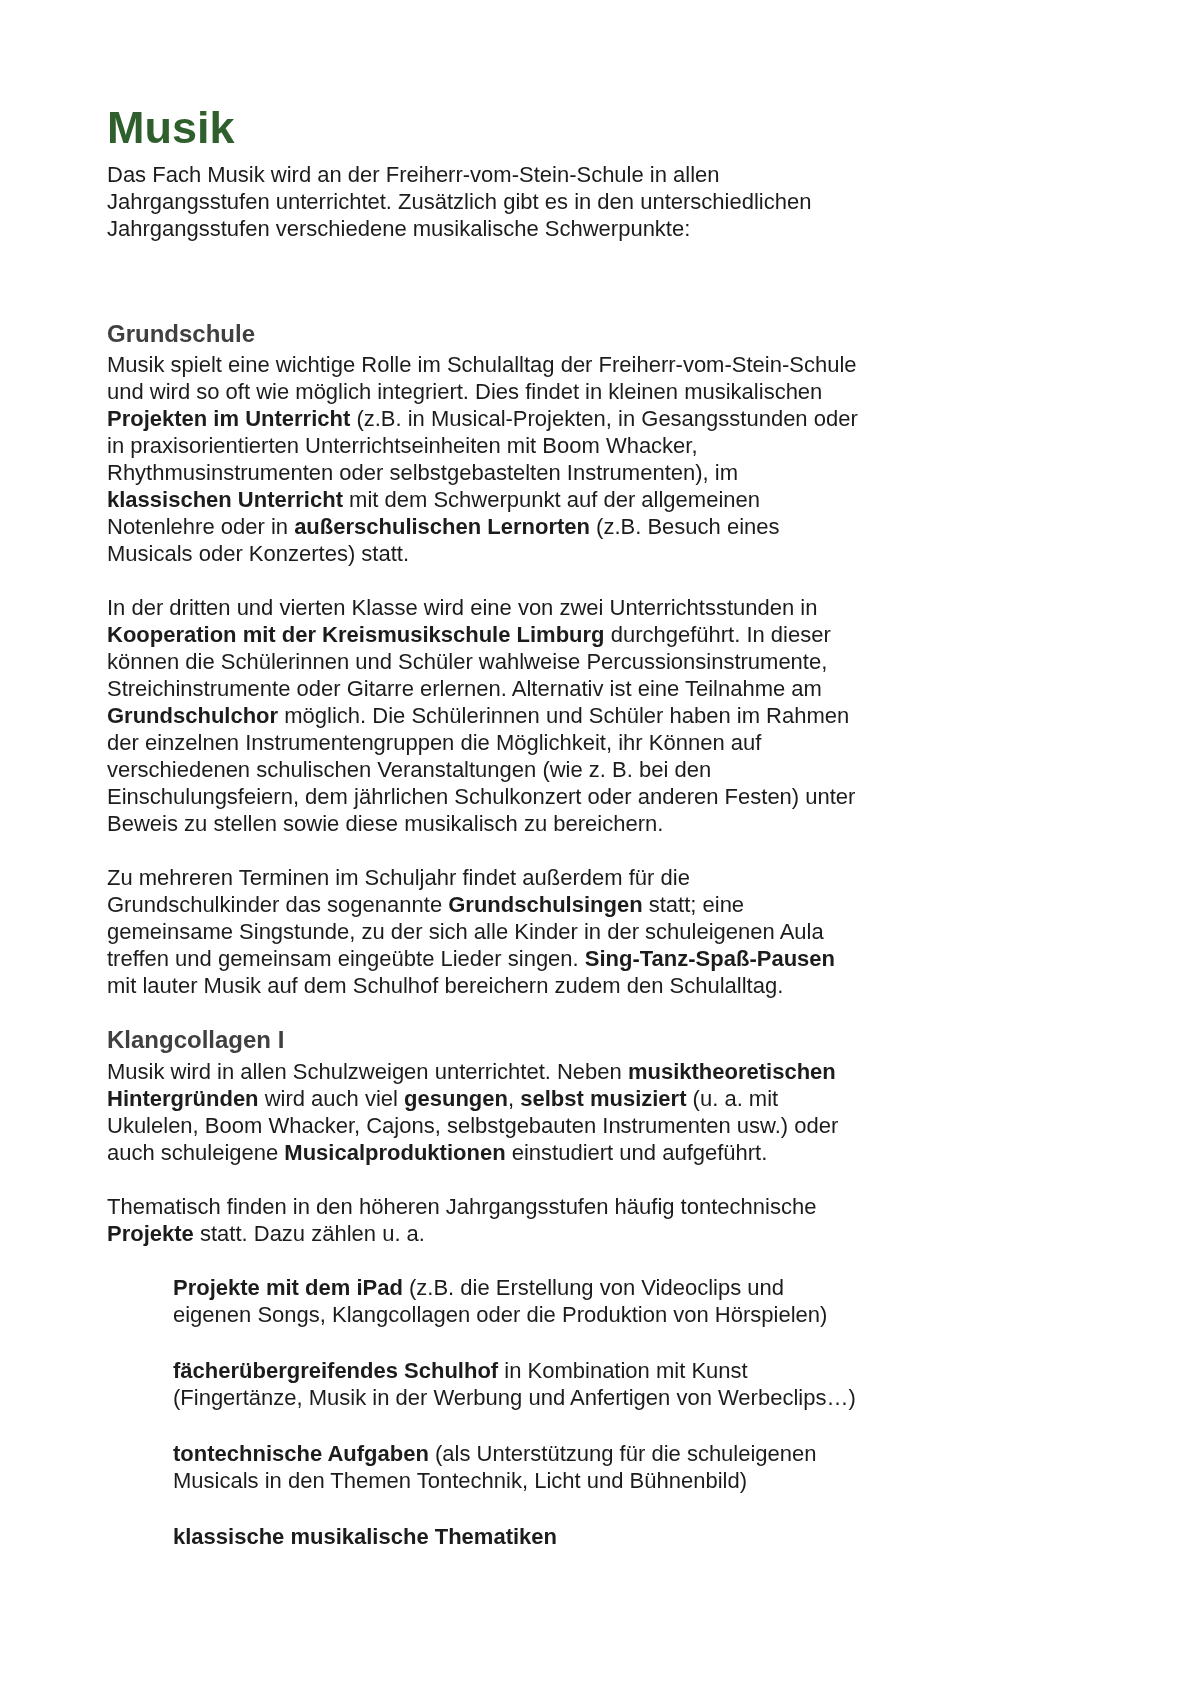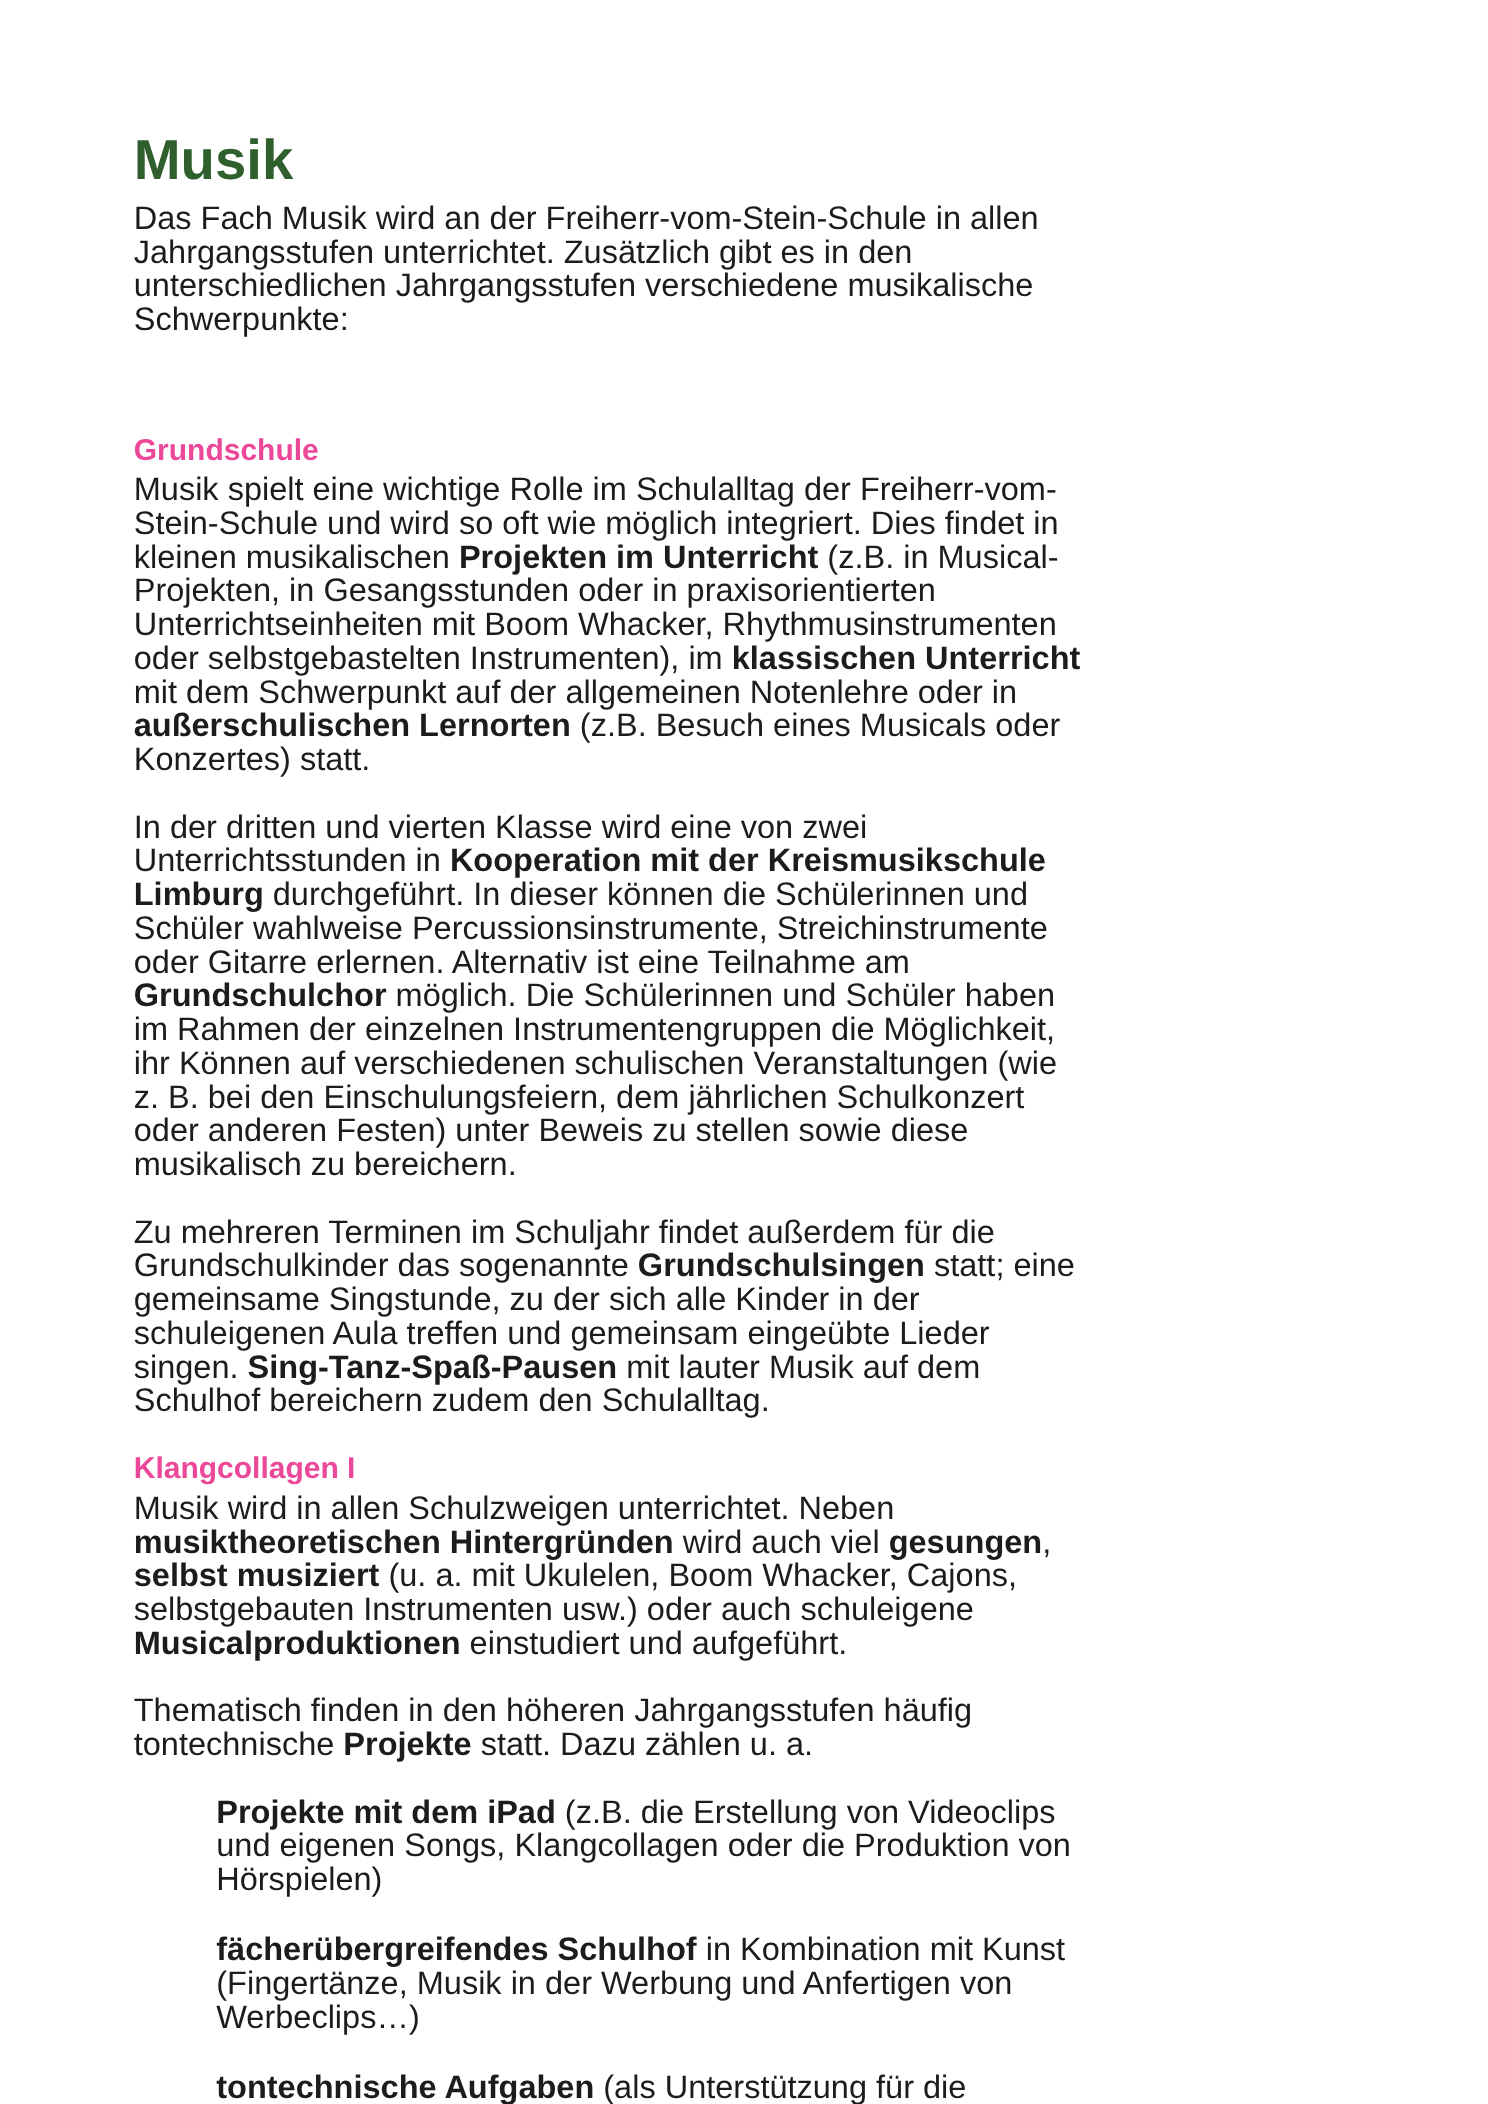--- a/index.html
+++ b/index.html
@@ -20,29 +20,29 @@
   .title {
     font-size: 45px;
     font-weight: 700;
     color: #2f5f2c;
     margin: 0 0 8px 0;
     line-height: 1.1;
   }
   .section-heading {
     font-size: 24px;
     font-weight: 700;
-    color: #ec4899;
+    color: #404040;
     margin: 8px 0 3px 0;
     line-height: 1.2;
   }
   .section-heading.first {
     margin-top: 78px;
   }
   .body-text {
-    font-size: 26px;
+    font-size: 22px;
     line-height: 27px;
     margin: 0 0 27px 0;
     max-width: 905px;
   }
   .body-text .b {
     font-weight: 700;
   }
   .indented {
     margin-left: 66px;
     max-width: 845px;

